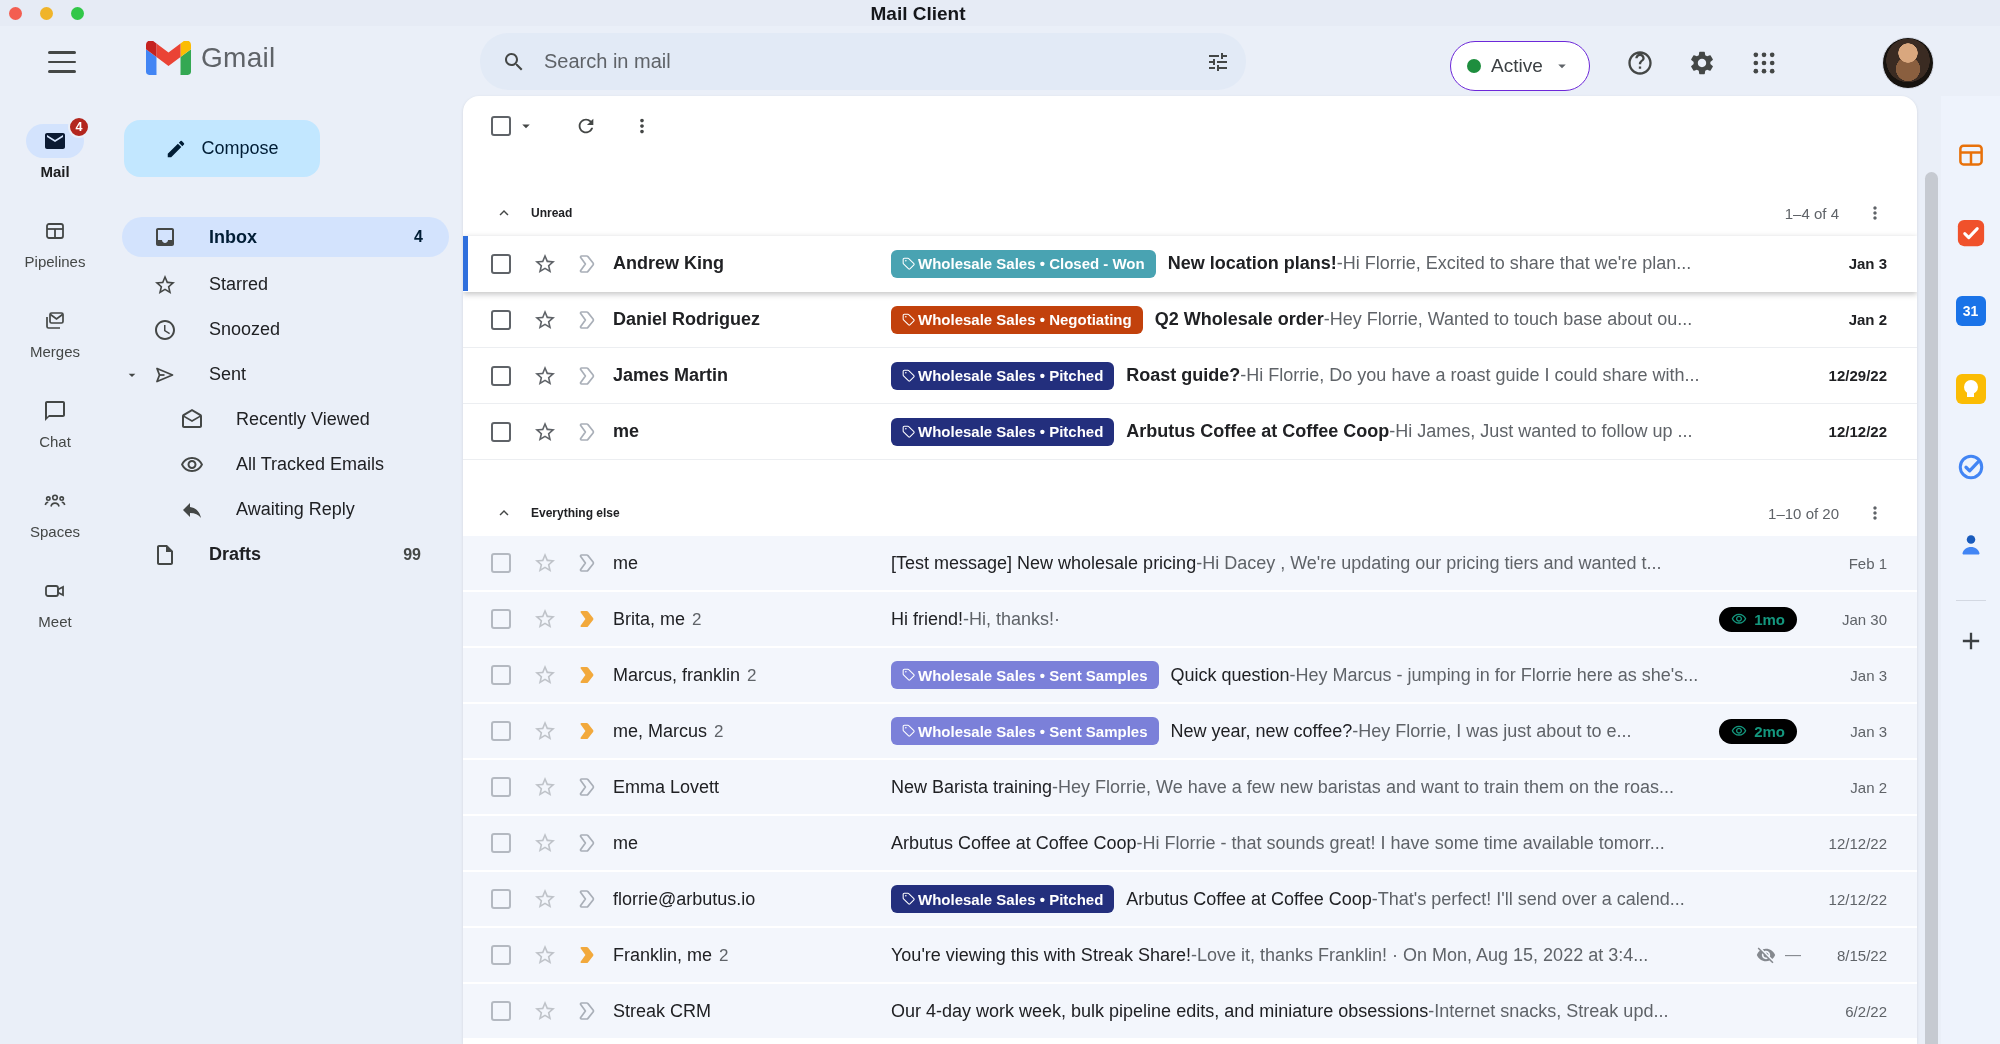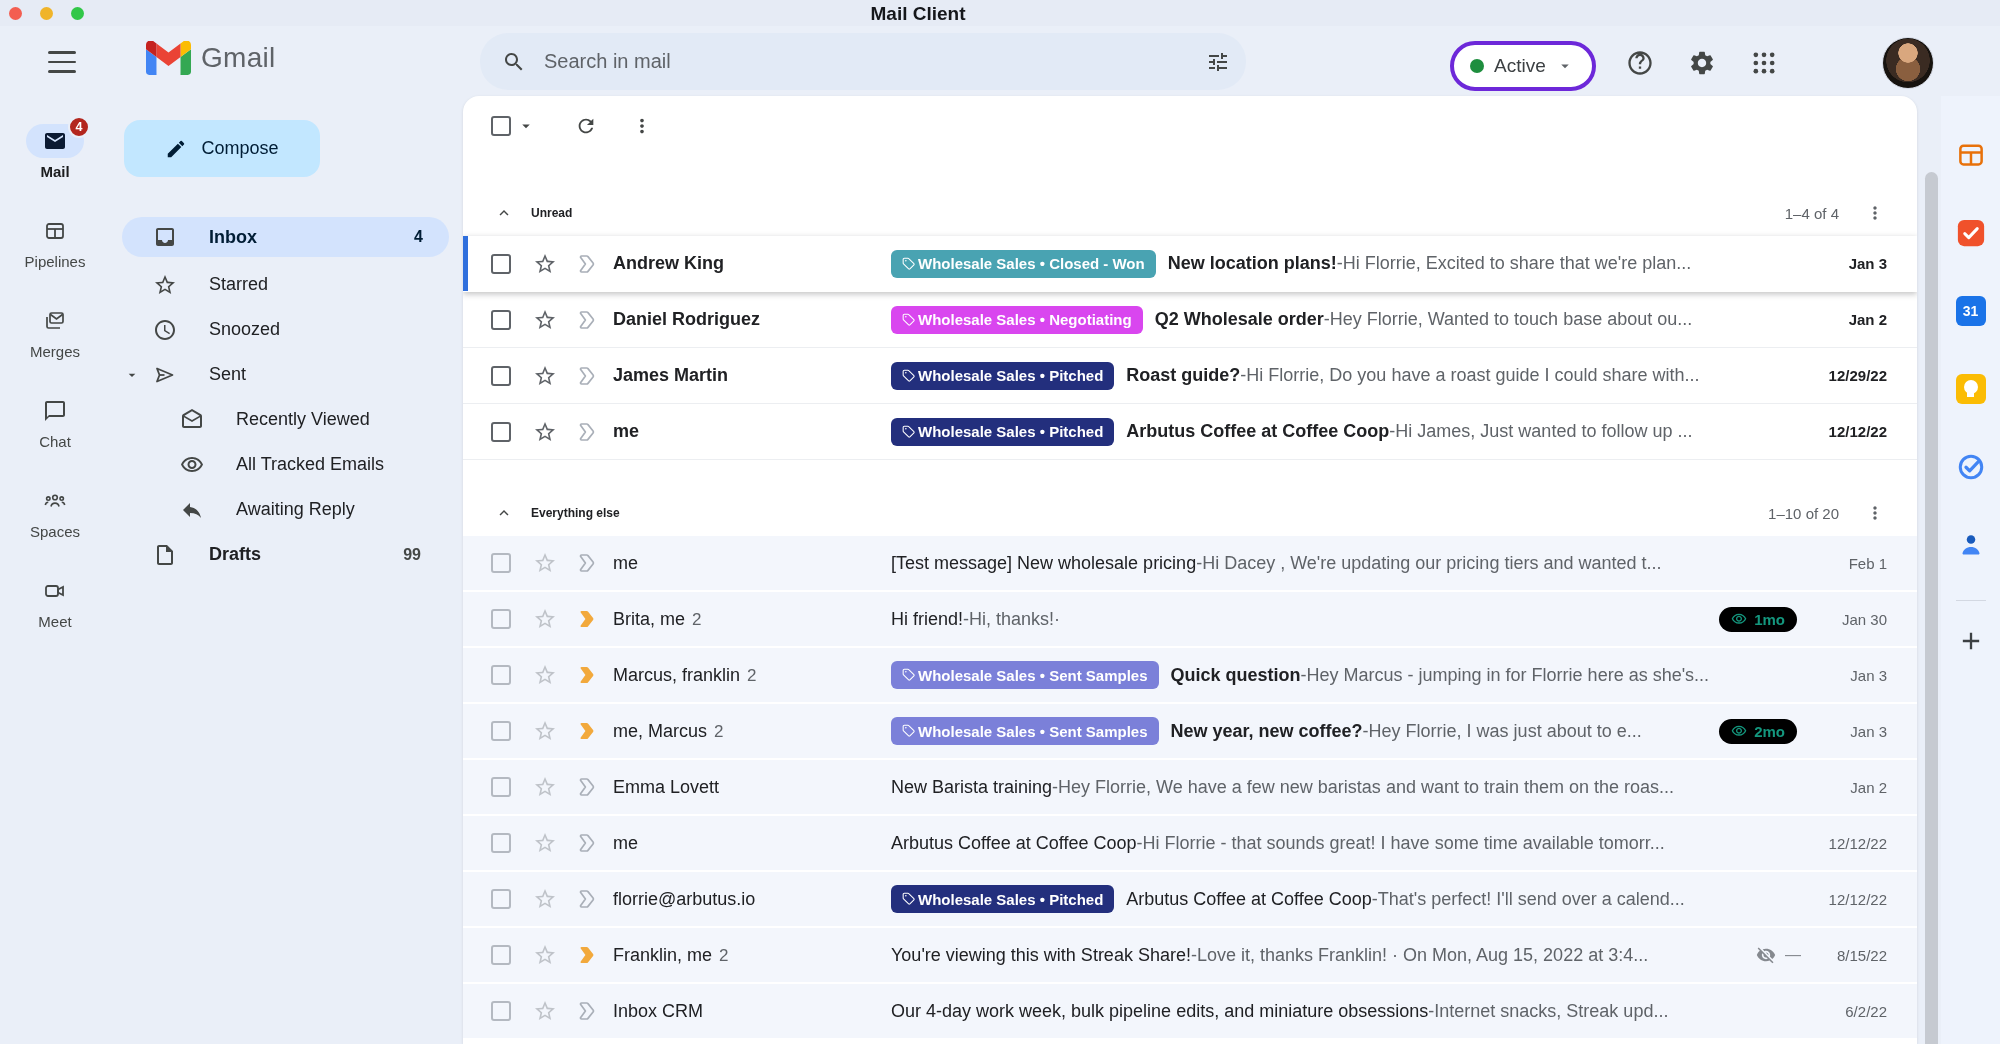--- a/index.html
+++ b/index.html
@@ -32,21 +32,21 @@
 
   .searchbar { position:absolute; left:480px; top:33px; width:766px; height:57px;
     background:#e2eaf6; border-radius:28px; display:flex; align-items:center; padding:0 16px 0 22px; }
   .searchbar .mag { width:24px; height:24px; color:#444746; cursor:pointer; }
   .searchbar input { flex:1; border:none; outline:none; background:transparent;
     font-size:20px; color:#202124; margin-left:18px; font-family:inherit; }
   .searchbar input::placeholder { color:#5f6368; opacity:1; }
   .searchbar .tune { width:24px; height:24px; color:#444746; cursor:pointer; }
 
   .status-pill { position:absolute; left:1450px; top:41px; height:50px; padding:0 18px 0 16px;
-    background:#fff; border:4px solid #6d28d9; border-radius:25px;
+    background:#fff; border:1px solid #6d28d9; border-radius:25px;
     display:flex; align-items:center; gap:10px; cursor:pointer; }
   .status-dot { width:14px; height:14px; border-radius:50%; background:#1e8e3e; }
   .status-label { font-size:19px; color:#3c4043; }
   .status-caret { width:18px; height:18px; color:#5f6368; }
 
   .hdr-icon { position:absolute; top:49px; width:28px; height:28px; color:#444746; cursor:pointer; }
   .help-i { left:1626px; } .gear-i { left:1688px; font-size:26px; line-height:28px; text-align:center; }
   .grid-i { left:1750px; }
   .avatar { position:absolute; left:1882px; top:37px; width:52px; height:52px; border-radius:50%; cursor:pointer;
     background:
@@ -121,21 +121,21 @@
   .snooze.orange { color:#f2a93c; }
   .sender { width:278px; flex:none; white-space:nowrap; overflow:hidden; color:#202124; }
   .row.unread .sender { font-weight:bold; }
   .sender .cnt { color:#5f6368; font-size:17px; margin-left:7px; font-weight:normal; }
   .content { flex:1; min-width:0; display:flex; align-items:center; white-space:nowrap; overflow:hidden; }
   .badge { display:inline-flex; align-items:center; gap:2px; height:28px; padding:0 11px;
     border-radius:6px; color:#fff; font-size:15px; font-weight:bold; margin-right:12px; flex:none; cursor:pointer; }
   .badge .icn { width:14px; height:14px; }
   .subject { color:#202124; font-weight:500; }
   .row.unread .subject { font-weight:bold; }
-  .subject.strong { font-weight:bold; }
+  .subject.strong { font-weight:normal; }
   .sep, .snippet { color:#5f6368; }
   .right { flex:none; display:flex; align-items:center; margin-left:12px; }
   .seen-pill { display:flex; align-items:center; gap:7px; background:#000000; color:#14977e;
     border-radius:15px; padding:4px 12px; font-size:15px; font-weight:bold; margin-right:18px; }
   .seen-pill .icn { width:16px; height:16px; }
   .unseen { display:flex; align-items:center; gap:9px; color:#85898f; margin-right:14px; font-size:16px; }
   .unseen .icn { width:20px; height:20px; }
   .date { min-width:72px; text-align:right; font-size:15px; color:#5f6368; }
   .row.unread .date { color:#202124; font-weight:bold; }
 
@@ -467,21 +467,21 @@
               <path fill="currentColor" d="M22 9.24l-7.19-.62L12 2 9.19 8.63 2 9.24l5.46 4.73L5.82 21 12 17.27 18.18 21l-1.63-7.03L22 9.24zM12 15.4l-3.76 2.27 1-4.28-3.32-2.88 4.38-.38L12 6.1l1.71 4.04 4.38.38-3.32 2.88 1 4.28L12 15.4z"></path>
             </svg>
           </span>
           <span class="icn snooze">
             <svg viewBox="0 0 24 24" fill="none" stroke="currentColor" stroke-width="1.7" stroke-linejoin="round">
               <path d="M6.5 4h5.2c.5 0 .96.22 1.27.6l5.1 6.4c.46.58.46 1.42 0 2l-5.1 6.4c-.31.38-.77.6-1.27.6H6.5c-.83 0-1.3-.95-.79-1.61L10.4 12 5.71 5.61C5.2 4.95 5.67 4 6.5 4z"></path>
             </svg>
           </span>
           <div class="sender"><span>Daniel Rodriguez</span></div>
           <div class="content">
-            <span class="badge" style="background: #d946ef;">
+            <span class="badge" style="background: #c2410c;">
               <span class="icn ">
                 <svg viewBox="0 0 24 24" fill="none" stroke="#fff" stroke-width="1.8">
                   <path d="M11.6 2.6 20.4 11.4a1.5 1.5 0 0 1 0 2.1L13.5 20.4a1.5 1.5 0 0 1-2.1 0L2.6 11.6A2 2 0 0 1 2 10.2V4a2 2 0 0 1 2-2h6.2c.53 0 1.03.21 1.4.6z"></path>
                   <circle cx="6.6" cy="6.6" r="1.3" fill="#fff" stroke="none"></circle>
                 </svg>
               </span>
               <span>Wholesale Sales • Negotiating</span>
             </span>
             <span class="subject">Q2 Wholesale order</span>
             <span class="sep"> - </span>
@@ -801,21 +801,21 @@
           <span class="icn star">
             <svg viewBox="0 0 24 24">
               <path fill="currentColor" d="M22 9.24l-7.19-.62L12 2 9.19 8.63 2 9.24l5.46 4.73L5.82 21 12 17.27 18.18 21l-1.63-7.03L22 9.24zM12 15.4l-3.76 2.27 1-4.28-3.32-2.88 4.38-.38L12 6.1l1.71 4.04 4.38.38-3.32 2.88 1 4.28L12 15.4z"></path>
             </svg>
           </span>
           <span class="icn snooze">
             <svg viewBox="0 0 24 24" fill="none" stroke="currentColor" stroke-width="1.7" stroke-linejoin="round">
               <path d="M6.5 4h5.2c.5 0 .96.22 1.27.6l5.1 6.4c.46.58.46 1.42 0 2l-5.1 6.4c-.31.38-.77.6-1.27.6H6.5c-.83 0-1.3-.95-.79-1.61L10.4 12 5.71 5.61C5.2 4.95 5.67 4 6.5 4z"></path>
             </svg>
           </span>
-          <div class="sender"><span>Inbox CRM</span></div>
+          <div class="sender"><span>Streak CRM</span></div>
           <div class="content">
             <span class="subject">Our 4-day work week, bulk pipeline edits, and miniature obsessions</span>
             <span class="sep"> - </span>
             <span class="snippet">Internet snacks, Streak upd...</span>
           </div>
           <div class="right">
             <span class="date">6/2/22</span>
           </div>
         </div>
       </div>

